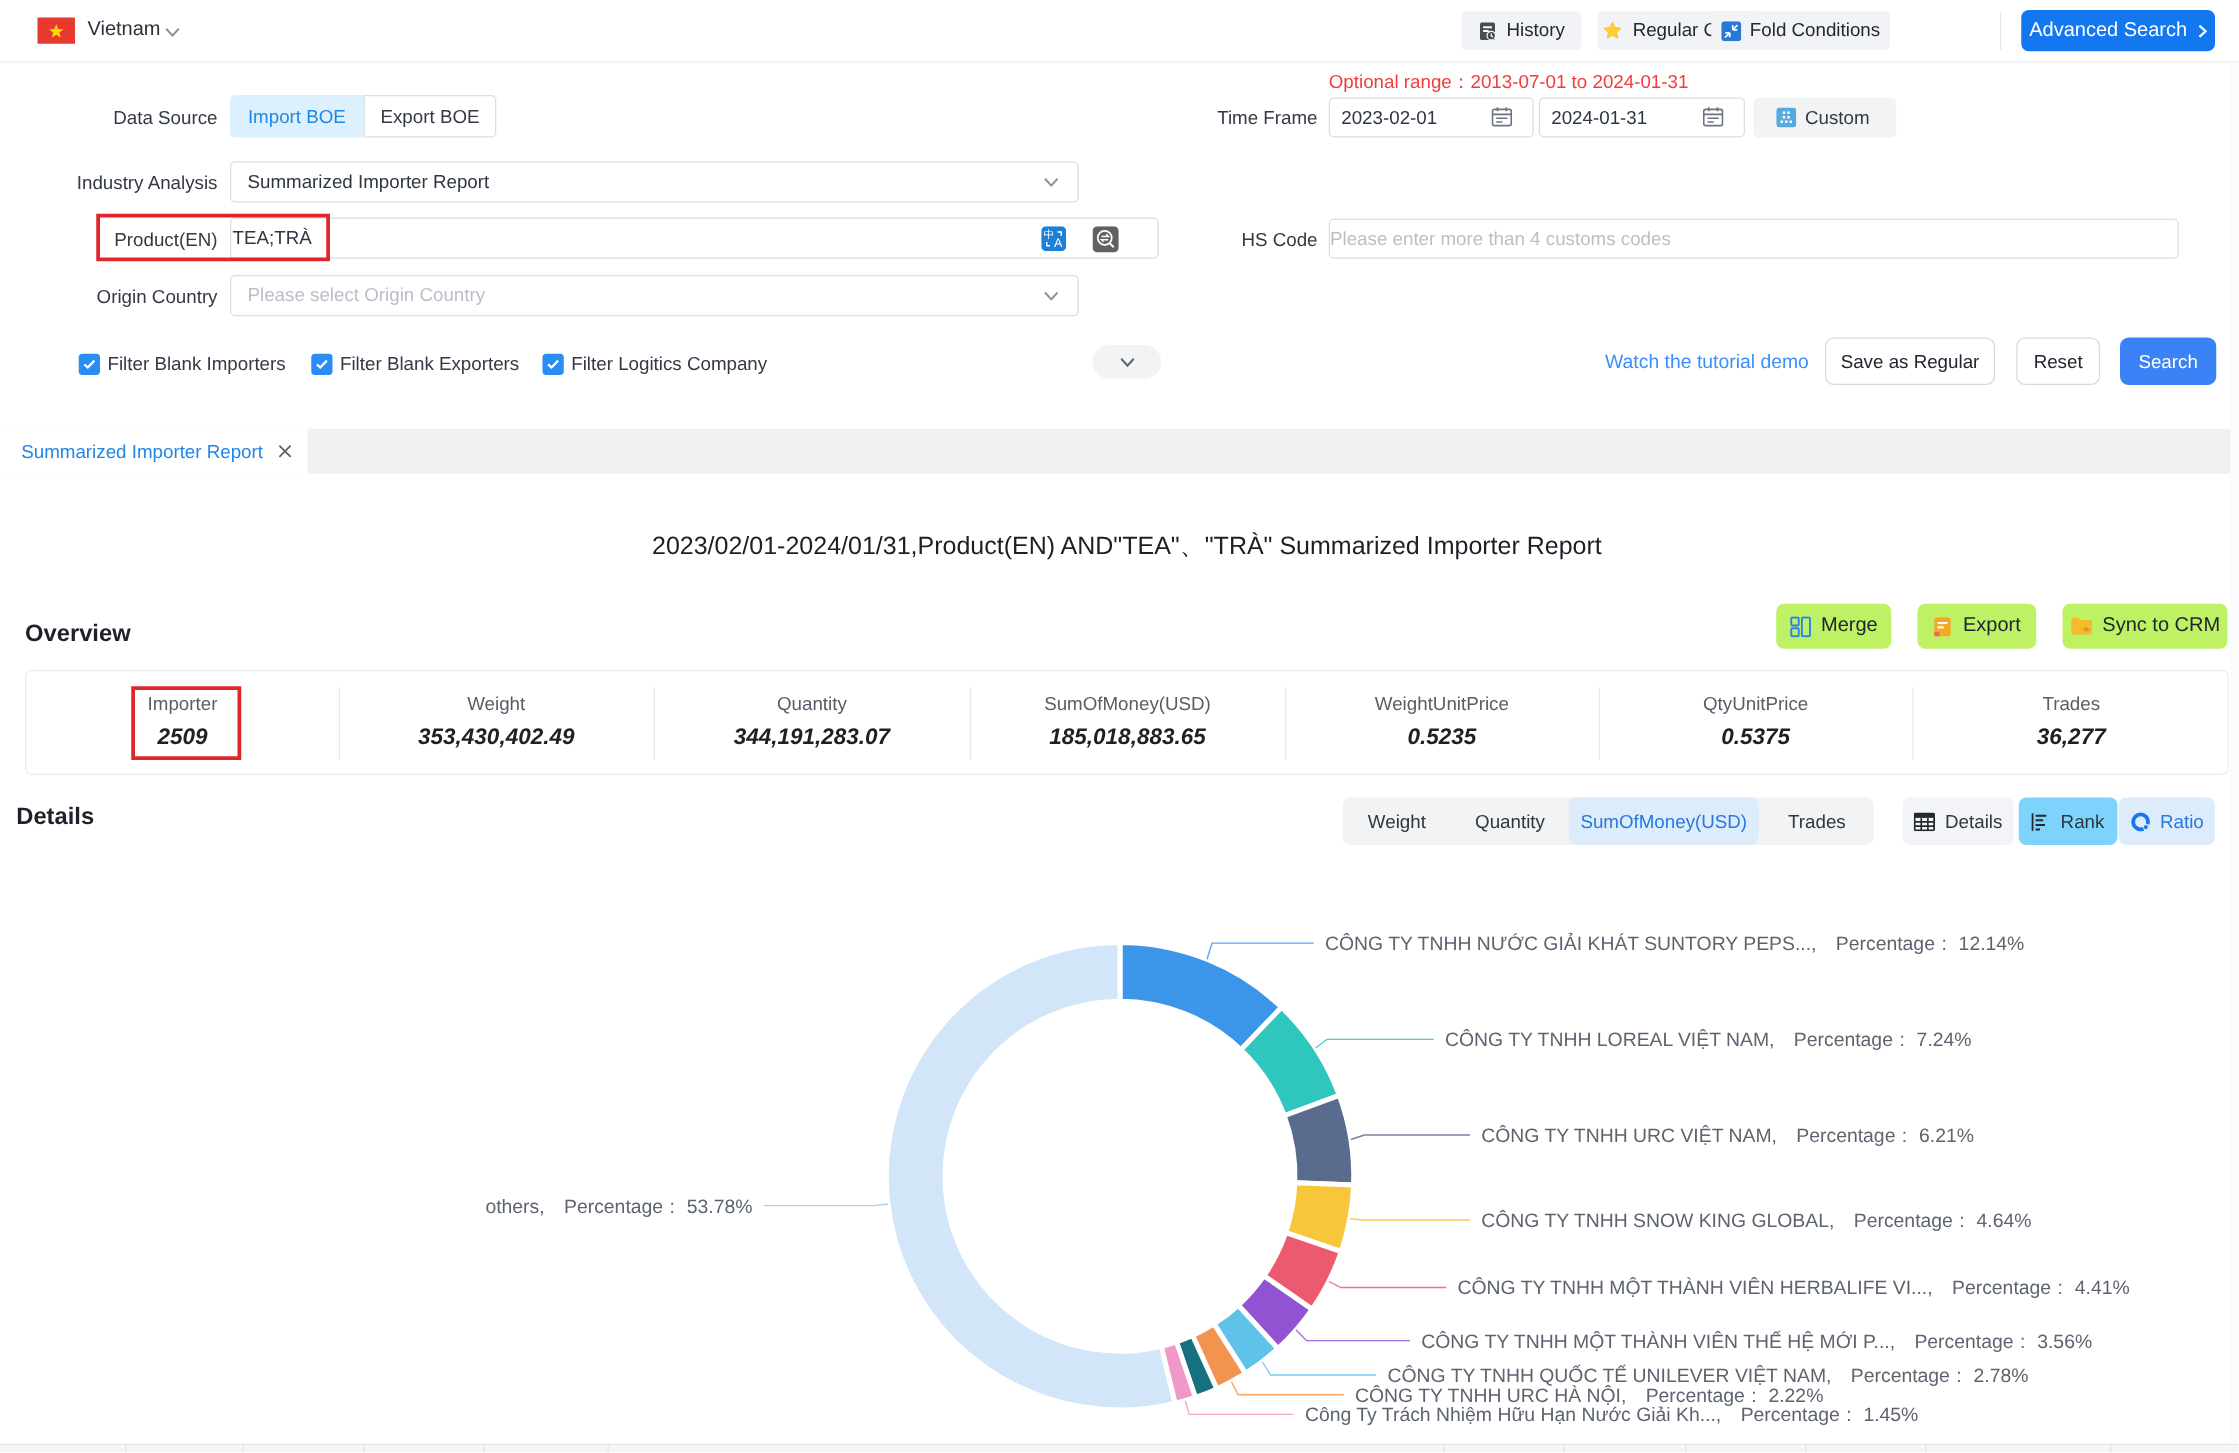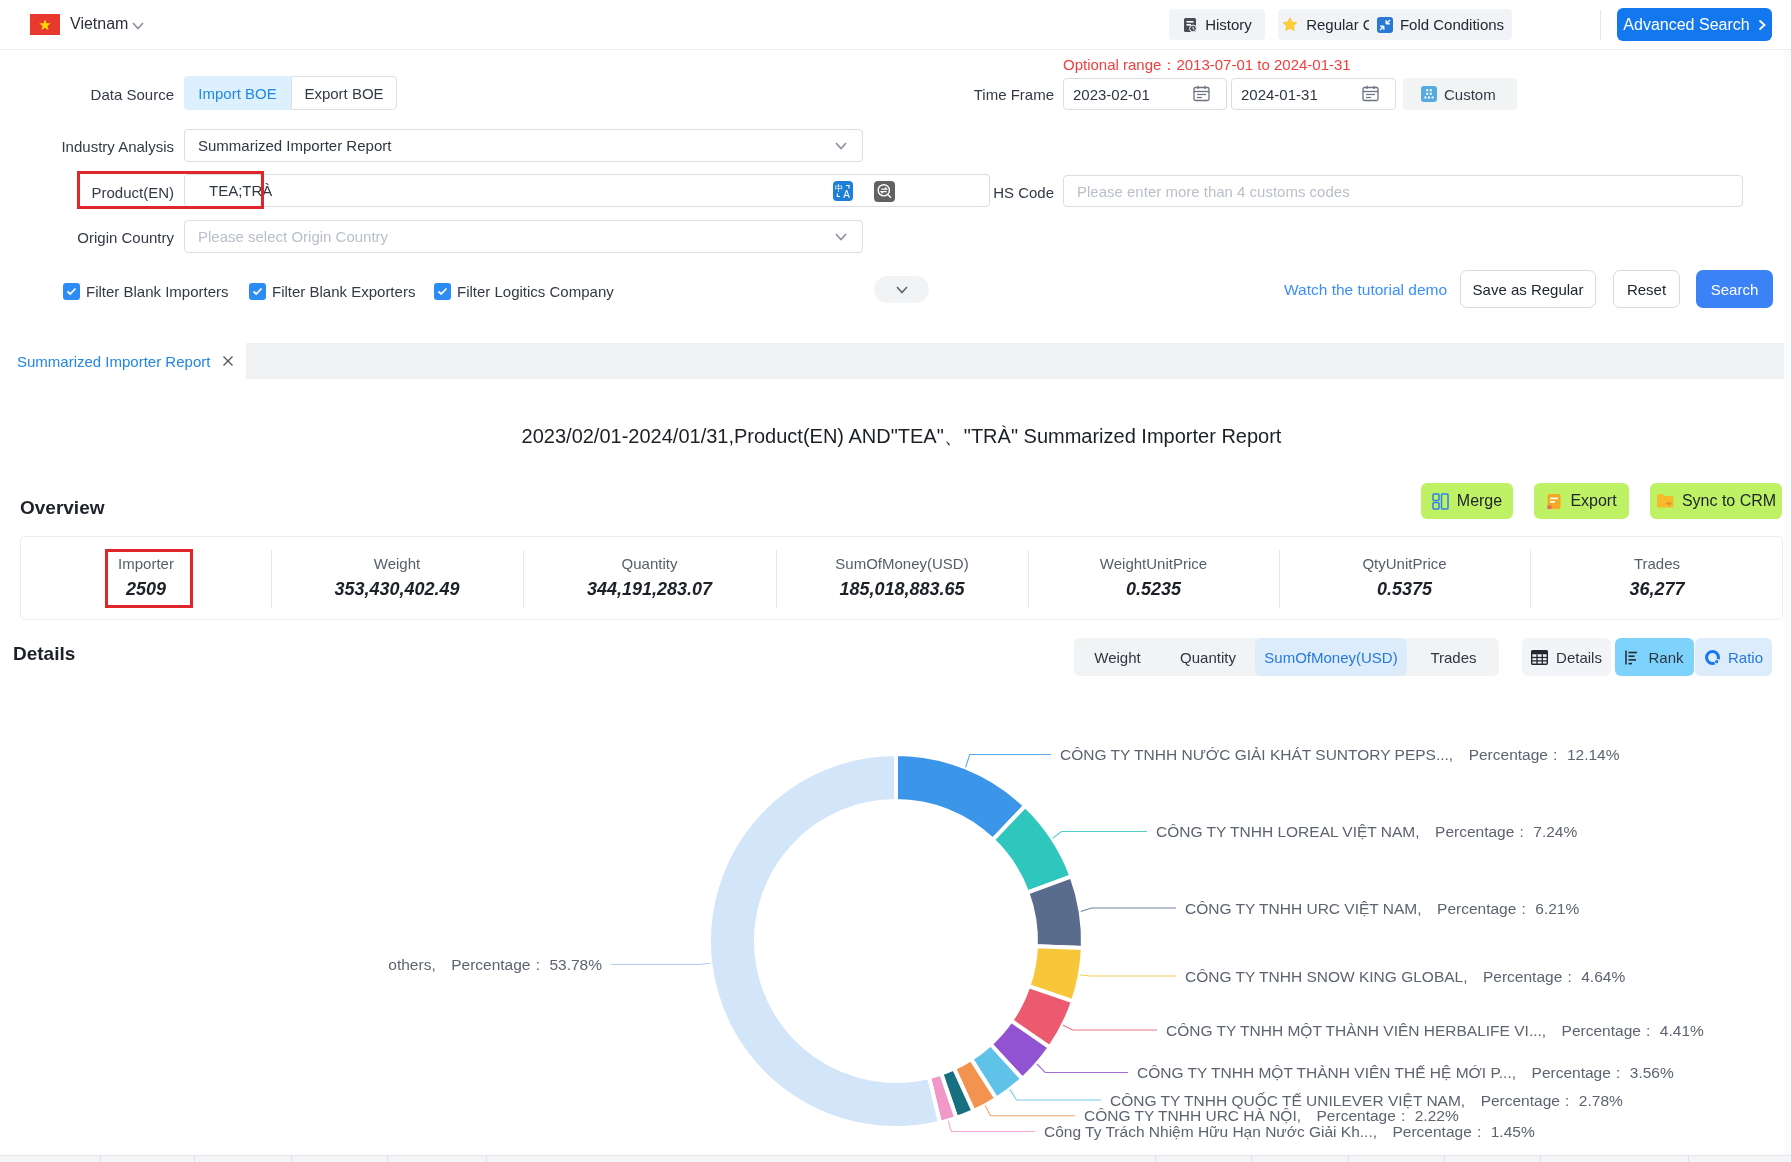--- a/index.html
+++ b/index.html
@@ -145,38 +145,38 @@
   <span>Custom</span>
 </div>
 
 <div class="flabel" style="left:12px;top:138px">Industry Analysis</div>
 <div class="inp" style="left:184px;top:129px;width:679px;height:33px;padding-left:13px">Summarized Importer Report</div>
 <svg class="abs" style="left:834px;top:141px" width="14" height="10">
     <polyline points="2,2 7,7.5 12,2" class="chev"></polyline>
   </svg>
 
 <div class="flabel" style="left:12px;top:184px">Product(EN)</div>
-<div class="inp" style="left:184px;top:174px;width:806px;height:33px;padding-left:24px">TEA;TRÀ</div>
+<div class="inp" style="left:184px;top:174px;width:743px;height:33px;padding-left:1px">TEA;TRÀ</div>
 <svg class="abs" style="left:833px;top:181px" width="20" height="20" viewBox="0 0 20 20">
     <rect width="20" height="20" rx="4" fill="#1d7fd7"></rect>
     <text x="6" y="9.5" font-size="8.5" fill="#fff" text-anchor="middle" font-family="Liberation Sans">中</text>
     <text x="13.5" y="16.5" font-size="10" fill="#fff" text-anchor="middle" font-family="Liberation Sans">A</text>
     <path d="M13 4.5h3v3" stroke="#fff" stroke-width="1.2" fill="none"></path>
     <path d="M7 15.5H4.4v-3" stroke="#fff" stroke-width="1.2" fill="none"></path>
   </svg>
 <svg class="abs" style="left:874px;top:181px" width="21" height="21" viewBox="0 0 21 21">
     <rect width="21" height="21" rx="4" fill="#616161"></rect>
     <circle cx="9.8" cy="9.3" r="5.6" fill="none" stroke="#fff" stroke-width="1.4"></circle>
     <path d="M14 13.8l3 3" stroke="#fff" stroke-width="1.6"></path>
     <path d="M7.2 8.1h5.4l-1.5-1.6M12.6 10.7H7.2l1.5 1.6" stroke="#fff" stroke-width="1.2" fill="none"></path>
   </svg>
 <div class="redbox" style="left:77px;top:171px;width:187px;height:38px"></div>
 
 <div class="flabel" style="left:892px;top:184px">HS Code</div>
-<div class="inp ph" style="left:1063px;top:175px;width:680px;height:32px;padding-left:13px">Please enter more than 4 customs codes</div>
+<div class="inp ph" style="left:1063px;top:175px;width:680px;height:32px;">Please enter more than 4 customs codes</div>
 
 <div class="flabel" style="left:12px;top:229px">Origin Country</div>
 <div class="inp ph" style="left:184px;top:220px;width:679px;height:33px;padding-left:13px">Please select Origin Country</div>
 <svg class="abs" style="left:834px;top:232px" width="14" height="10">
     <polyline points="2,2 7,7.5 12,2" class="chev"></polyline>
   </svg>
 
 <div class="cbrow" style="left:31px">
   <div class="cbox">
       <svg width="11" height="9">

